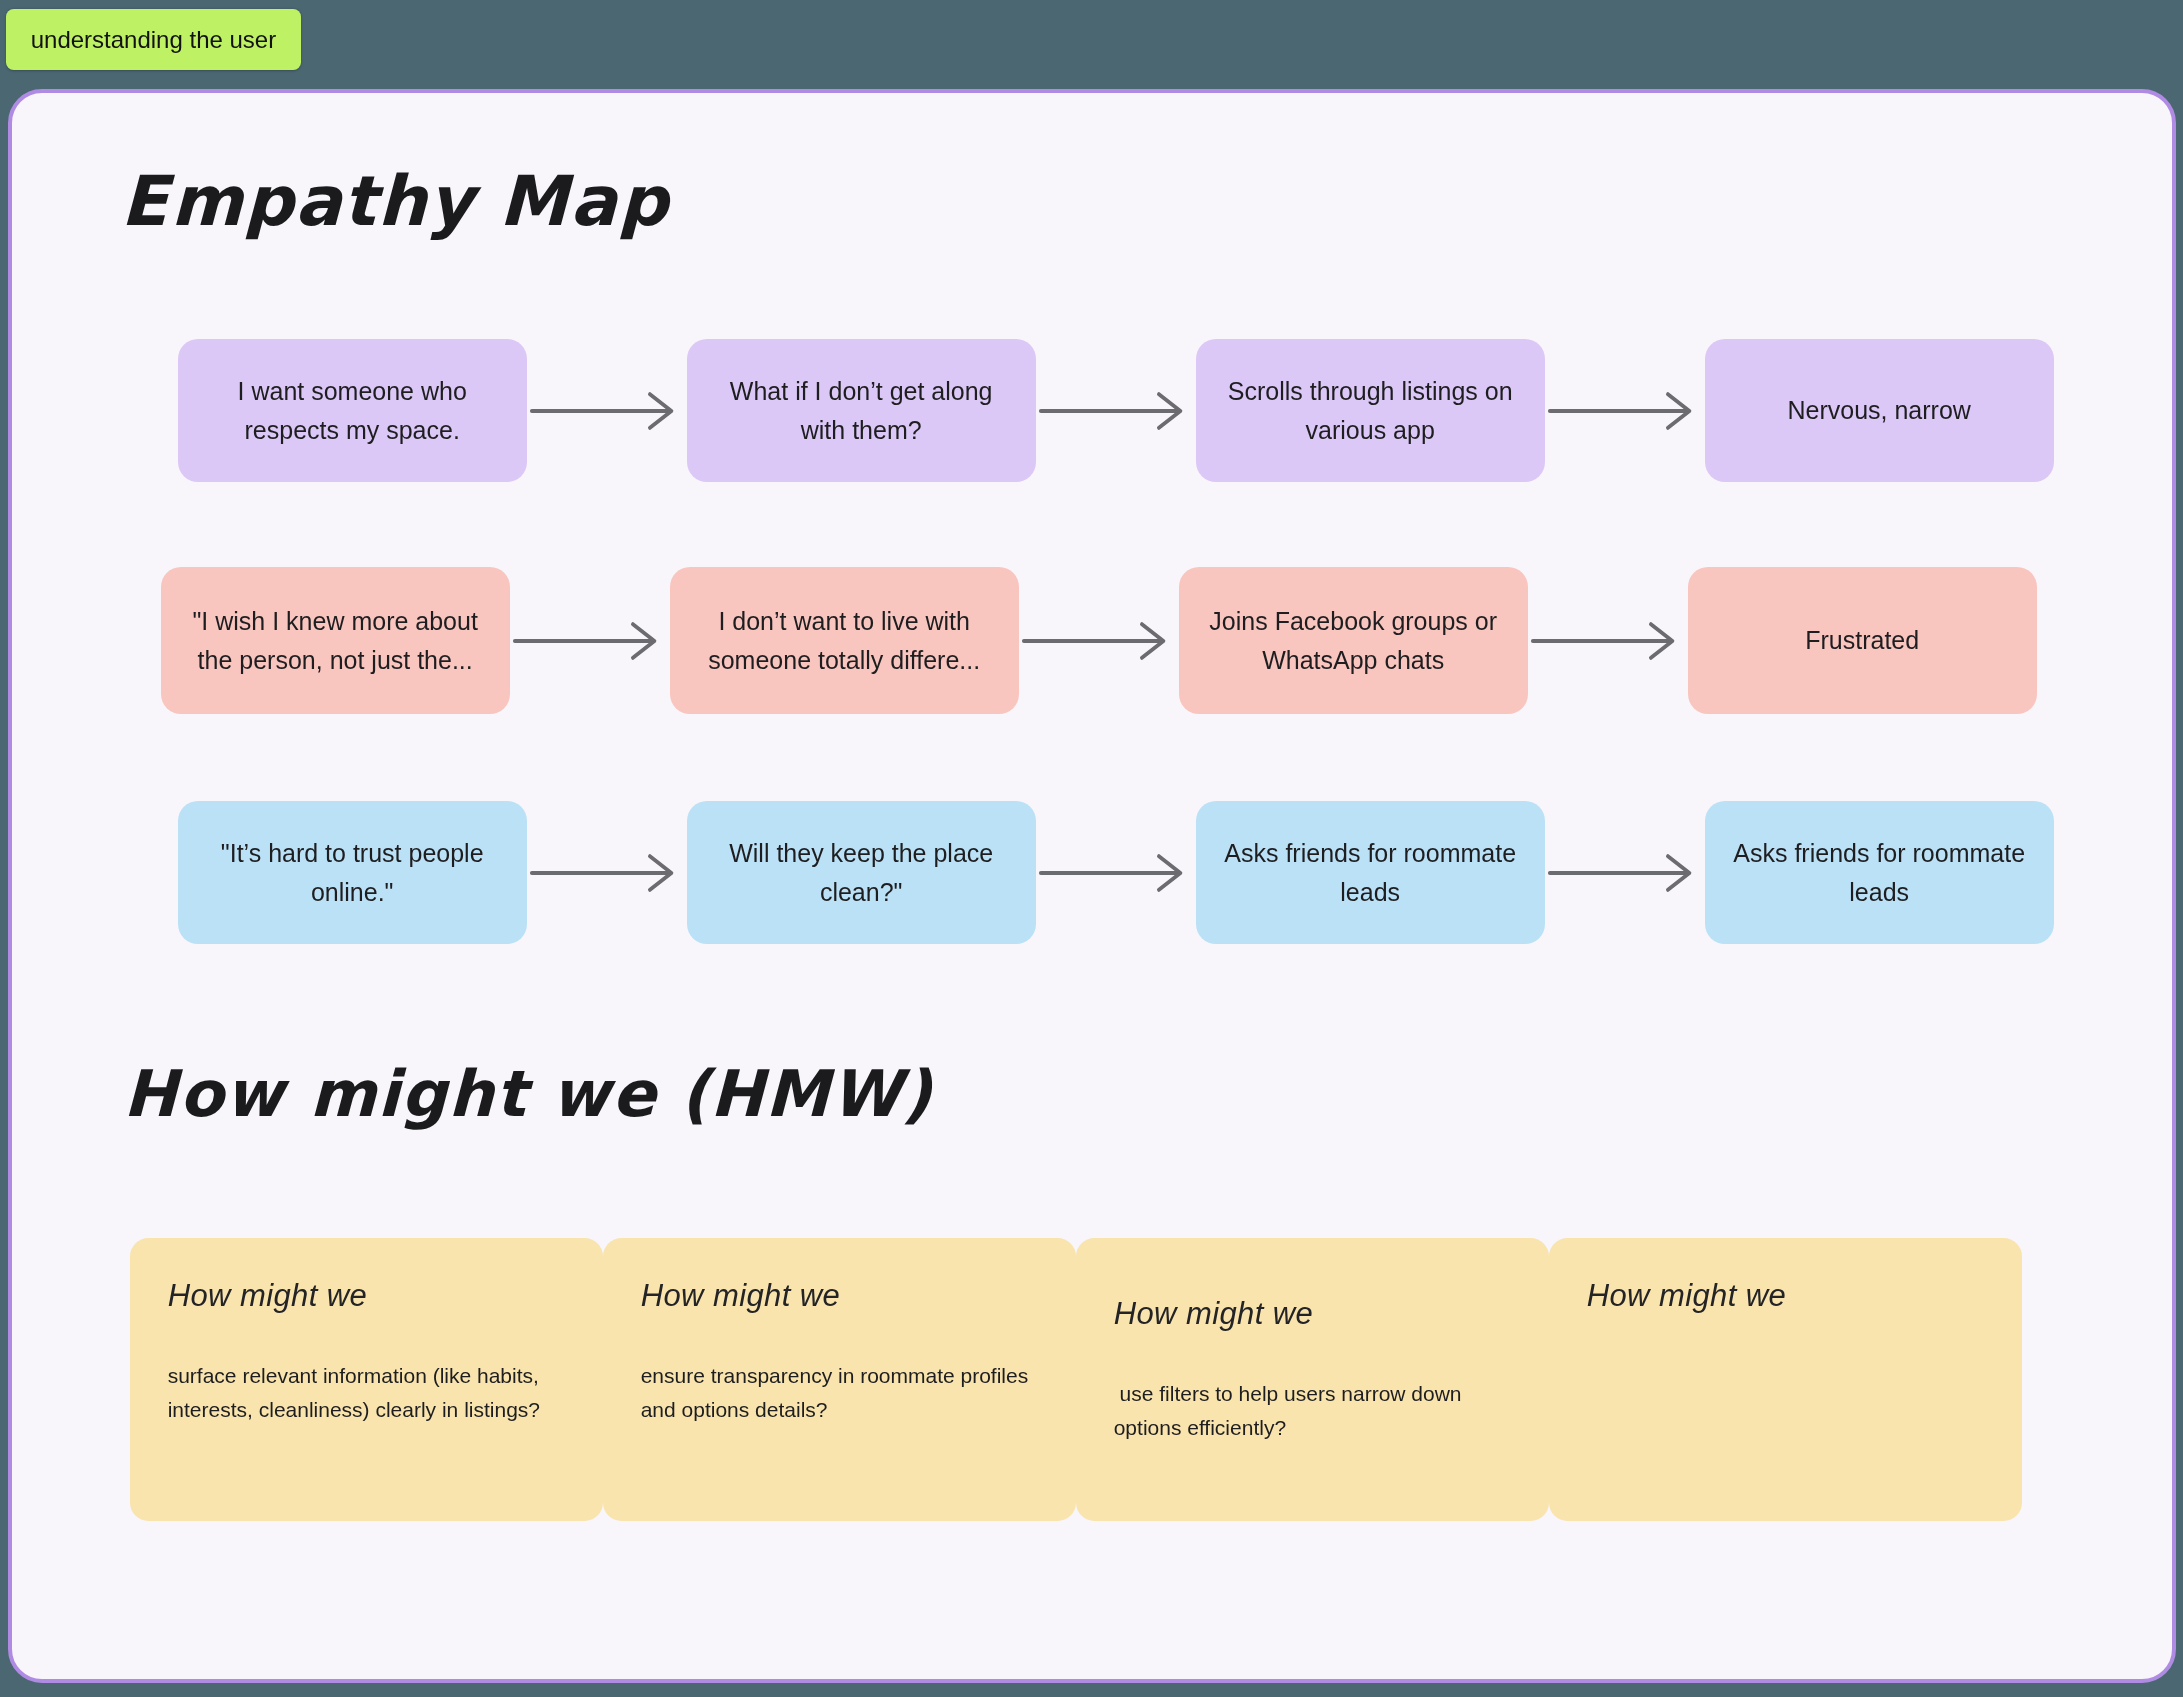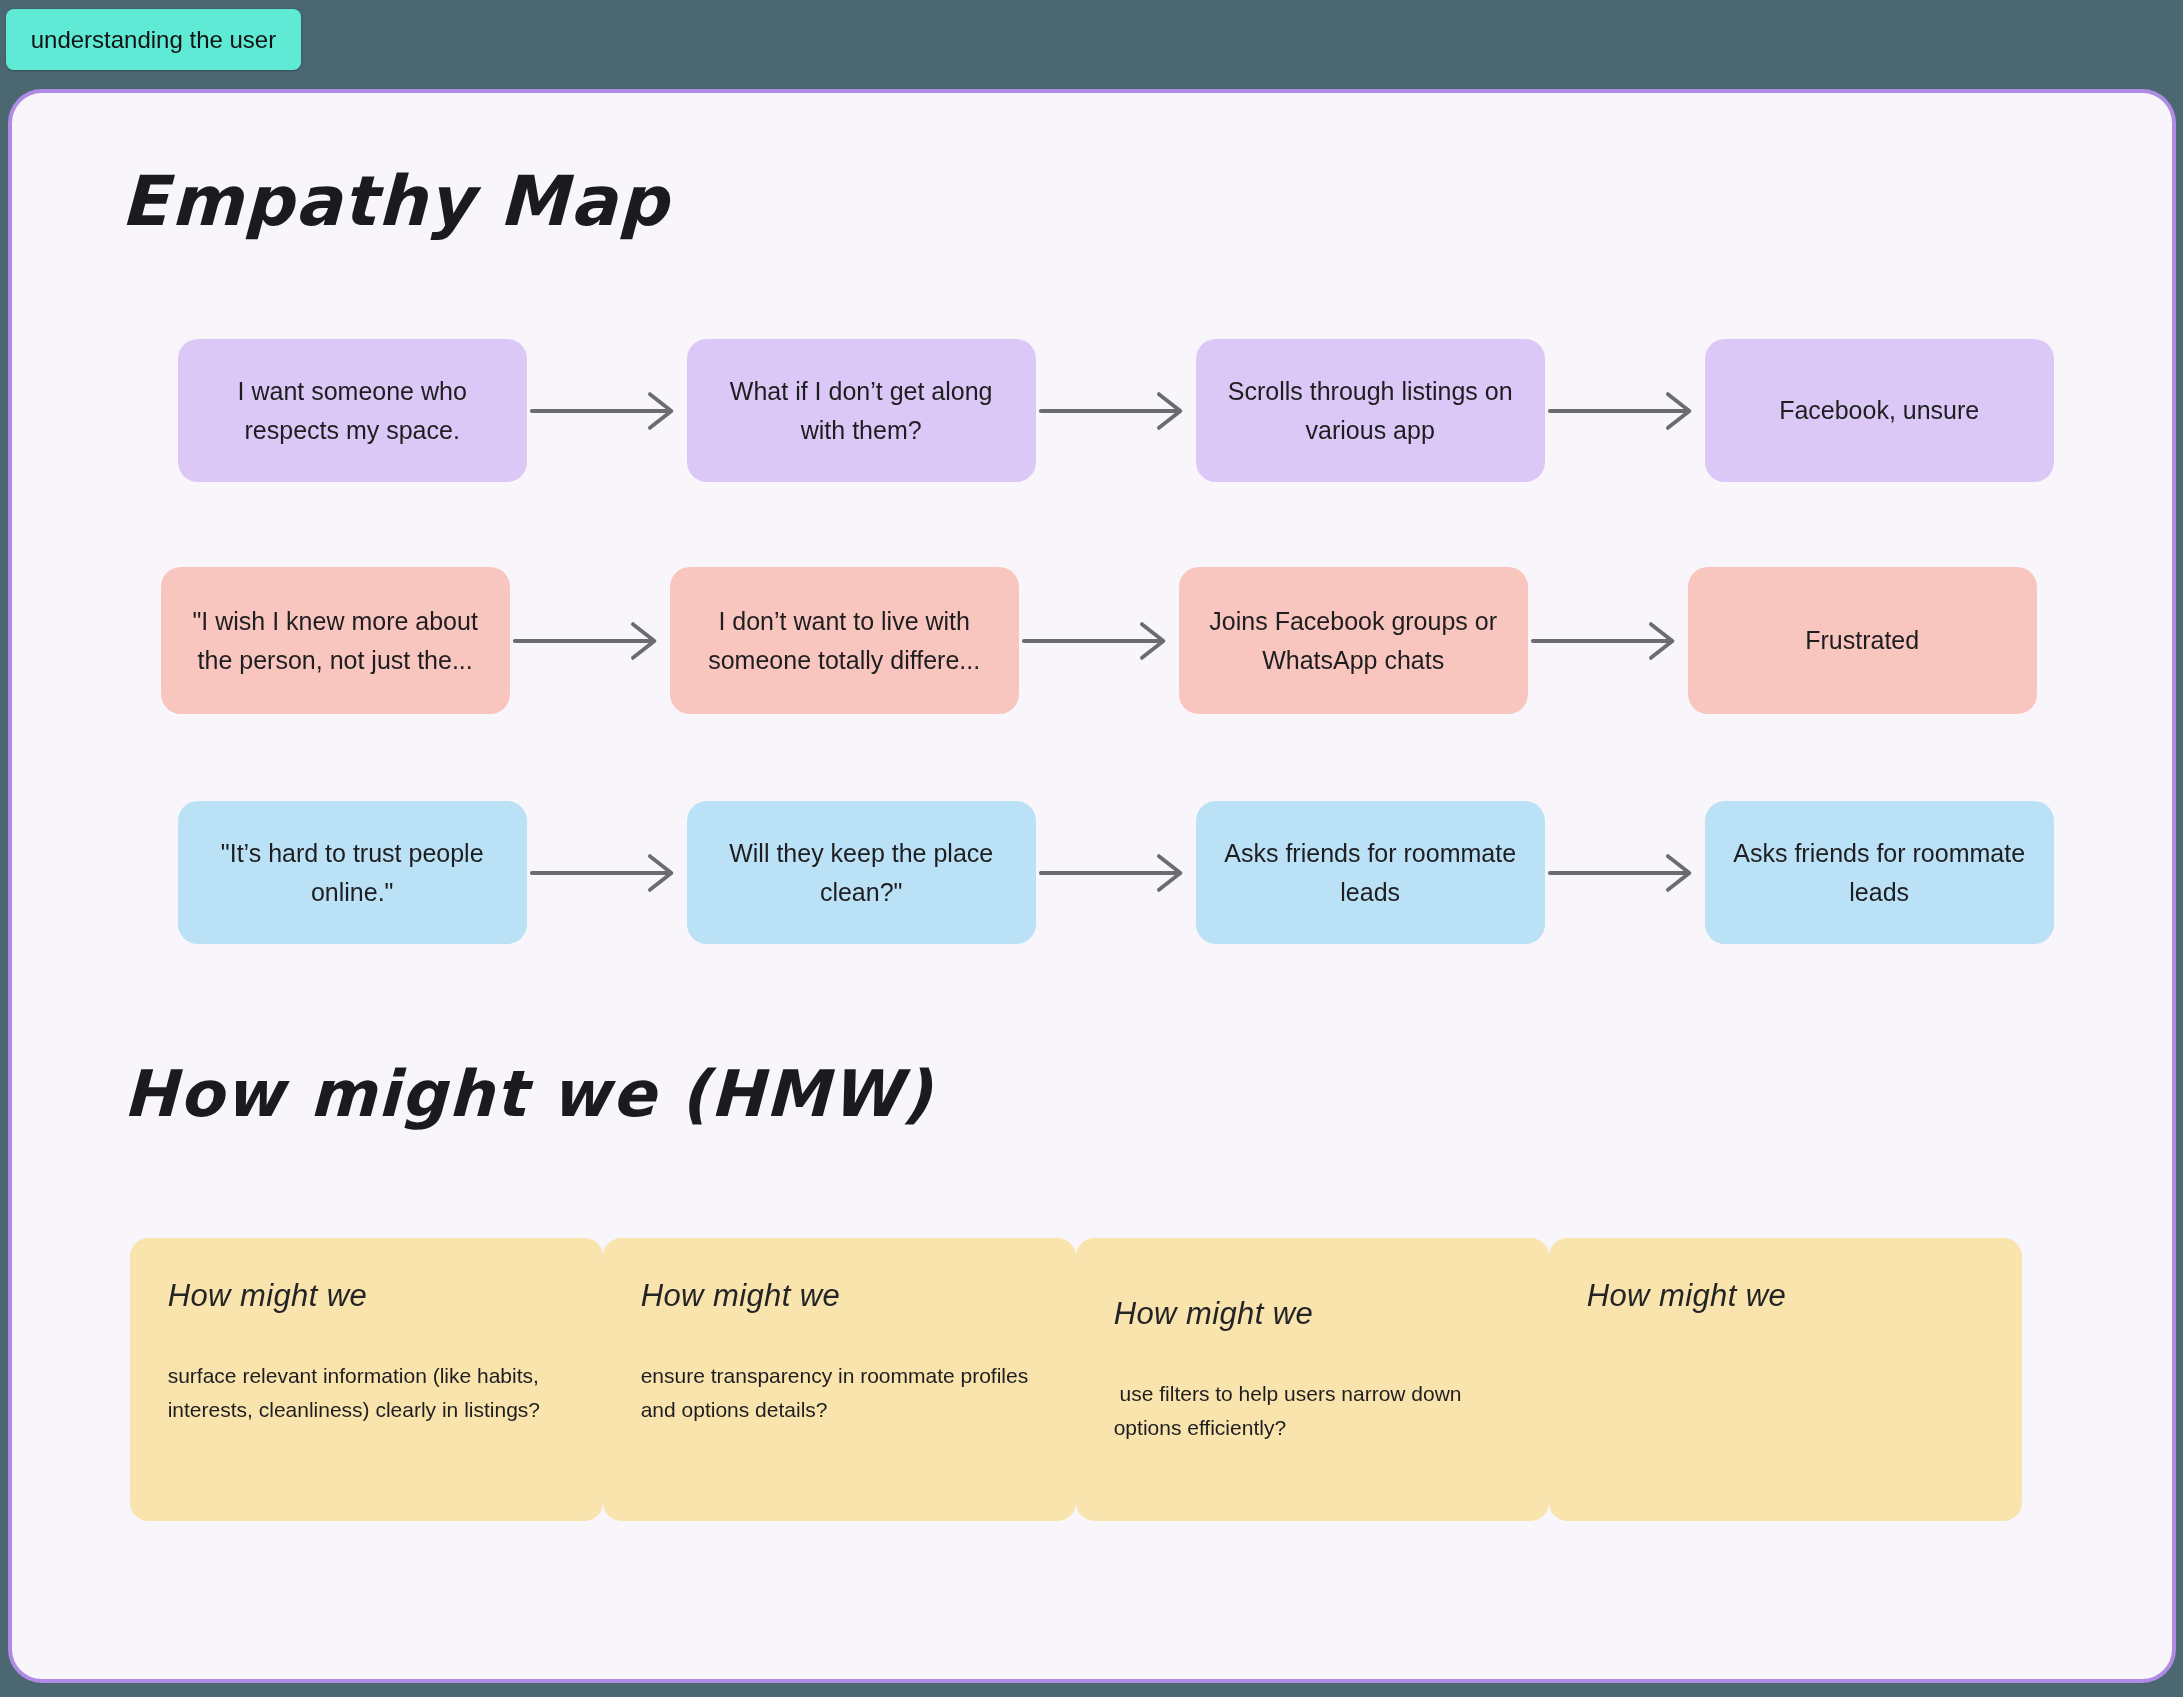--- a/index.html
+++ b/index.html
@@ -8,21 +8,21 @@
     background:#4B6771;
     font-family:"Liberation Sans", sans-serif;
     color:#1E1E20;
     overflow:hidden;
   }
   
   .tab{
     position:absolute;left:6.1px;top:9.2px;height:61px;
     display:flex;align-items:center;
     padding:0 24.6px;
-    background:#5eead4;color:#121212;
+    background:#bef264;color:#121212;
     font-size:24px;border-radius:7.7px;
     box-shadow:0 0.8px 2.3px rgba(0,0,0,.25);
     white-space:nowrap;
   }
   
   .canvas{
     position:absolute;left:7.7px;top:89px;width:2168px;height:1594px;
     box-sizing:border-box;
     background:#F8F5FB;
     border:4.6px solid #B08BE3;
@@ -104,21 +104,21 @@
     <div class="ecard purple">What if I don’t get along with them?</div>
     <svg class="arrow" viewBox="0 0 208 60">
         <line x1="6" y1="30" x2="186" y2="30" stroke="#6B6B70" stroke-width="5" stroke-linecap="round"></line>
         <polyline points="160,8 188,30 160,52" fill="none" stroke="#6B6B70" stroke-width="5" stroke-linecap="round" stroke-linejoin="round"></polyline>
       </svg>
     <div class="ecard purple">Scrolls through listings on various app</div>
     <svg class="arrow" viewBox="0 0 208 60">
         <line x1="6" y1="30" x2="186" y2="30" stroke="#6B6B70" stroke-width="5" stroke-linecap="round"></line>
         <polyline points="160,8 188,30 160,52" fill="none" stroke="#6B6B70" stroke-width="5" stroke-linecap="round" stroke-linejoin="round"></polyline>
       </svg>
-    <div class="ecard purple">Facebook, unsure</div>
+    <div class="ecard purple">Nervous, narrow</div>
   </div>
 
   <div class="erow row-2">
     <div class="ecard pink">"I wish I knew more about the person, not just the...</div>
     <svg class="arrow" viewBox="0 0 208 60">
         <line x1="6" y1="30" x2="186" y2="30" stroke="#6B6B70" stroke-width="5" stroke-linecap="round"></line>
         <polyline points="160,8 188,30 160,52" fill="none" stroke="#6B6B70" stroke-width="5" stroke-linecap="round" stroke-linejoin="round"></polyline>
       </svg>
     <div class="ecard pink">I don’t want to live with someone totally differe...</div>
     <svg class="arrow" viewBox="0 0 208 60">

